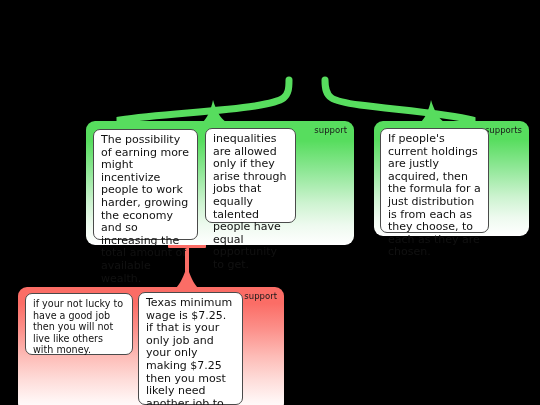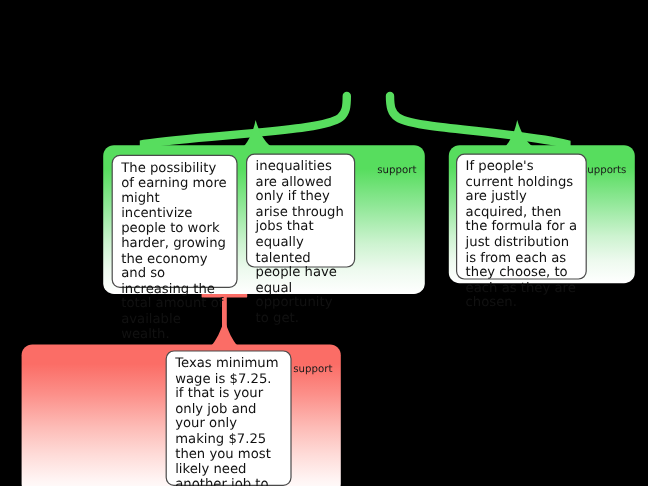--- a/index.html
+++ b/index.html
@@ -58,21 +58,21 @@
                 #fb6d66 0%,
                 #fb6d66 13%,
                 #fc8f89 33%,
                 #fdbbb6 55%,
                 #fedcd9 74%,
                 #fff4f3 90%,
                 #ffffff 100%);
   }
   .group-label {
     position: absolute;
-    top: 16px;
+    top: 4px;
     right: 7px;
     font-size: 8.5px;
     line-height: 10px;
     color: #1a1a1a;
     white-space: nowrap;
   }
 
   
   .card {
     position: absolute;
@@ -123,17 +123,20 @@
   <div class="group support" style="left:374px; top:121px; width:155px; height:115px;">
     <span class="group-label">supports</span>
   </div>
   <div class="card" style="left:380px; top:128px; width:109px; height:105px;">
     <span>If people's current holdings are justly acquired, then the formula for a just distribution is from each as they choose, to each as they are chosen.</span>
   </div>
 
   <div class="group oppose" style="left:18px; top:287px; width:266px; height:125px;">
     <span class="group-label">support</span>
   </div>
+  <div class="card small" style="left:25px; top:293px; width:108px; height:62px;">
+    <span>if your not lucky to have a good job then you will not live like others with money.</span>
+  </div>
   <div class="card" style="left:138px; top:292px; width:105px; height:113px;">
     <span>Texas minimum wage is $7.25. if that is your only job and your only making $7.25 then you most likely need another job to have a roof over your head.</span>
   </div>
 
 </div>
 
 </body></html>

